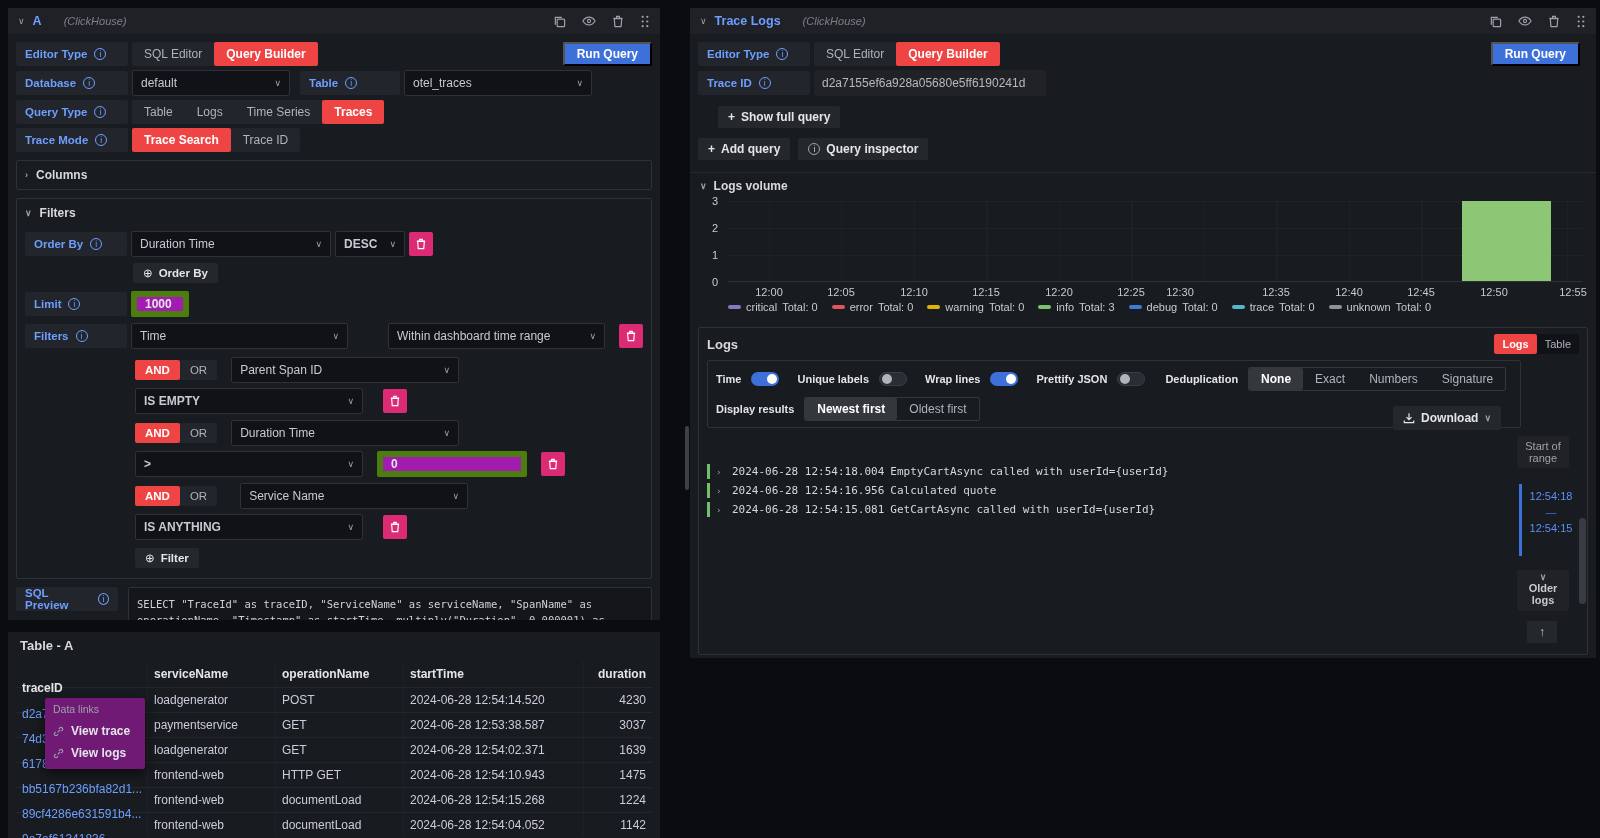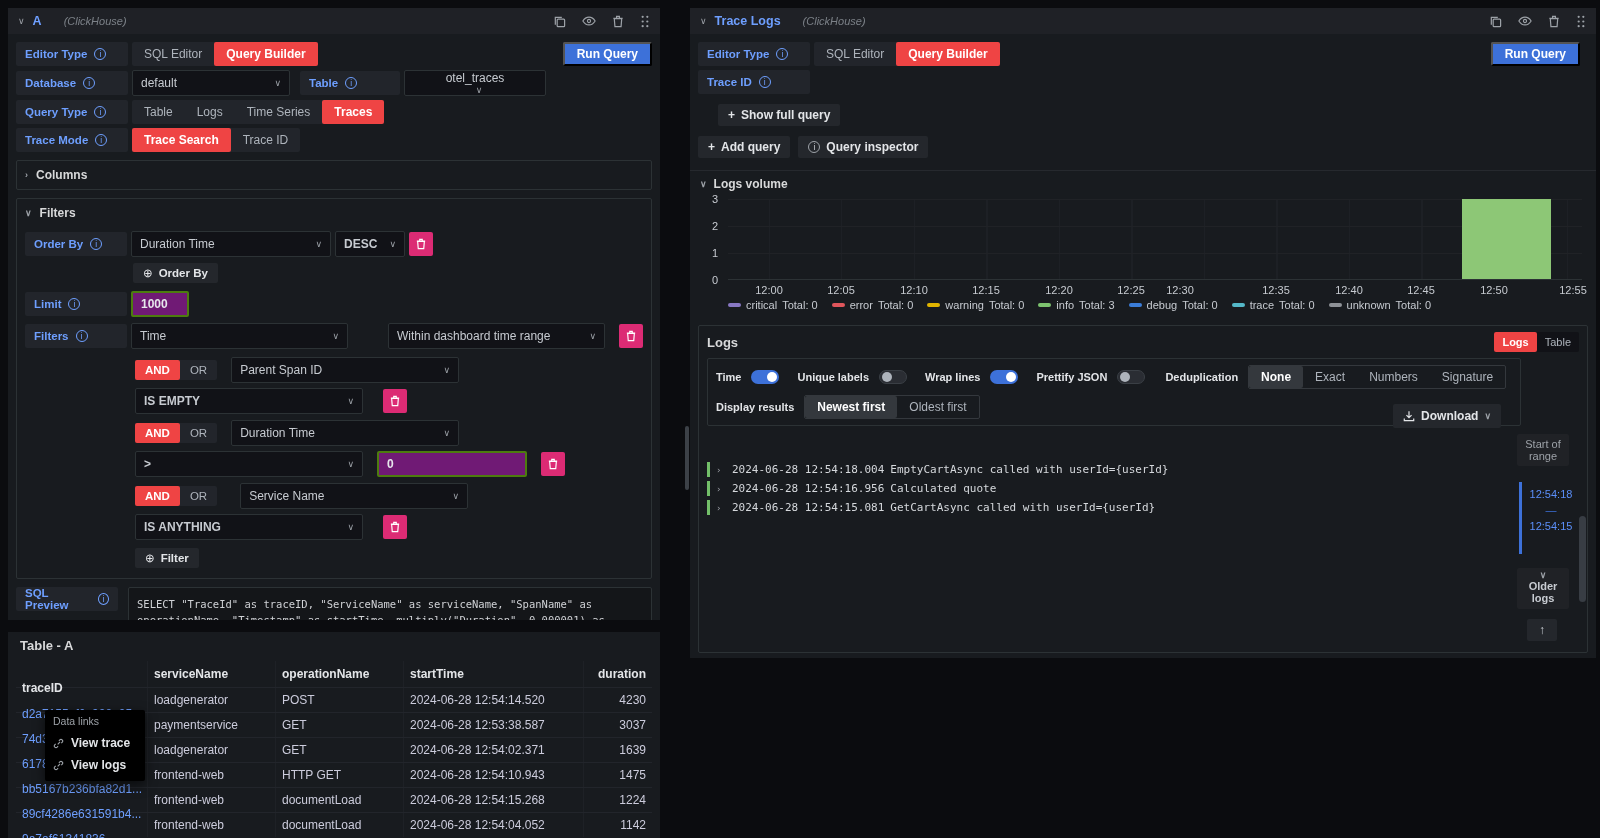--- a/index.html
+++ b/index.html
@@ -21,21 +21,21 @@
     font-size:8.5px; font-weight:normal; display:inline-flex; align-items:center; justify-content:center; font-style:normal; }
   .info-i.grey { border-color:#9da2a8; color:#c7cbd1; }
   .seg { display:inline-flex; background:#22252b; border-radius:2px; padding:0; height:24px; align-items:stretch; }
   .seg-item { display:flex; align-items:center; padding:0 12px; color:#aeb4bc; font-size:12px; cursor:pointer; border-radius:2px; }
   .seg-item.active { background:#ef4444; color:#fff; font-weight:bold; }
   .seg.bordered { background:#181b1f; border:1px solid #34383d; }
   .seg.bordered .seg-item.active { background:#34383d; }
   .select { height:26px; background:#111217; border:1px solid #2c3235; border-radius:2px;
     display:inline-flex; align-items:center; padding:0 8px; color:#c7cbd1; justify-content:space-between; }
   .select .chev { margin-left:8px; }
-  .input { height:26px; background:#701a75; border:2px solid #4d7c0f; border-radius:2px;
+  .input { height:26px; background:#a21caf; border:6px solid #4d7c0f; border-radius:2px;
     display:inline-flex; align-items:center; padding:0 8px; color:#e6e6ec; font-weight:bold; }
   .btn { height:22px; background:#24272c; border-radius:2px; color:#e3e5e8; font-weight:bold;
     display:inline-flex; align-items:center; gap:6px; padding:0 10px; font-size:12px; cursor:pointer; }
   .btn-primary { background:#3d71d9; color:#fff; height:24px; padding:0 12px; }
   .btn-danger { width:24px; height:24px; background:#dc2b74; border-radius:2px;
     display:inline-flex; align-items:center; justify-content:center; cursor:pointer; flex:0 0 auto; }
   .section-box { border:1px solid #2c3235; border-radius:2px; margin:8px 0; padding:4px 8px; }
   .sec-head { display:flex; align-items:center; gap:8px; height:20px; color:#d8d9da; font-weight:bold; font-size:12px; }
   .indent { margin-left:110px; }
   .bool-seg .seg-item { padding:0 10px; font-size:11.5px; height:20px; }
@@ -44,21 +44,21 @@
     font-family:"DejaVu Sans Mono", monospace; font-size:10.5px; line-height:16px; color:#d0d2d6; }
   
   .tbl-title { font-weight:bold; font-size:13px; color:#d8d9da; padding:6px 4px 8px 4px; }
   .tbl { width:100%; }
   .tr { display:flex; height:25px; align-items:center; border-top:1px solid #22252b; }
   .tr.head { border-top:none; font-weight:bold; color:#e3e5e8; height:26px; }
   .td { padding:0 6px; overflow:hidden; white-space:nowrap; border-left:1px solid #1e2126; height:100%; display:flex; align-items:center; }
   .td:first-child { border-left:none; }
   .c1{width:131px;margin-top:28px;} .c2{width:128px;} .c3{width:128px;} .c4{width:180px;} .c5{flex:1; justify-content:flex-end;}
   .link-blue { color:#6e9fff; }
-  .popup { position:absolute; left:37px; top:78px; width:100px; background:#000000; border-radius:2px;
+  .popup { position:absolute; left:37px; top:66px; width:100px; background:#701a75; border-radius:2px;
     box-shadow:0 4px 12px rgba(0,0,0,.6); padding:5px 8px; z-index:5; }
   .popup-title { color:#9da2a8; font-size:10.5px; margin-bottom:5px; }
   .popup-item { display:flex; align-items:center; gap:7px; color:#e3e5e8; font-weight:bold; font-size:12px; height:22px; cursor:pointer; }
   
   .lv-head { display:flex; align-items:center; gap:7px; color:#d8d9da; font-weight:bold; font-size:12px; padding:6px 10px 4px 10px; }
   .plot-wrap { position:relative; margin:4px 10px 0 10px; height:96px; }
   .ylab { position:absolute; width:18px; text-align:right; font-size:11px; color:#c7cbd1; left:0; }
   .plot { position:absolute; left:28px; right:4px; top:0; height:81px; border-bottom:1px solid #2c3235; overflow:hidden;
     background-image:
       linear-gradient(#202226,#202226),linear-gradient(#202226,#202226),linear-gradient(#202226,#202226),
@@ -159,21 +159,21 @@
           <span class="info-i">i</span>
         </span>
       <span class="select" style="width:158px;">
           <span>default</span>
           <span class="chev">∨</span>
         </span>
       <span class="chip" style="width:100px; margin-left:6px;">
           <span>Table</span>
           <span class="info-i">i</span>
         </span>
-      <span class="select" style="width:142px;flex-direction:column;">
+      <span class="select" style="width:188px;">
           <span>otel_traces</span>
           <span class="chev">∨</span>
         </span>
     </div>
 
     <div class="row">
       <span class="chip chip-w">
           <span>Query Type</span>
           <span class="info-i">i</span>
         </span>
@@ -471,20 +471,21 @@
       <span class="seg">
         <span class="seg-item">SQL Editor</span>
         <span class="seg-item active">Query Builder</span>
       </span>
     </div>
     <div class="row">
       <span class="chip chip-w">
           <span>Trace ID</span>
           <span class="info-i">i</span>
         </span>
+      <span class="input" style="width:232px; background:#202226; border:none; color:#b6bac0; font-weight:normal;">d2a7155ef6a928a05680e5ff6190241d</span>
     </div>
     <div class="row" style="margin:10px 0 10px 20px;">
       <span class="btn">
           <span>+</span>
           <span>Show full query</span>
         </span>
     </div>
     <div class="row" style="margin-bottom:2px;">
       <span class="btn">
           <span>+</span>

